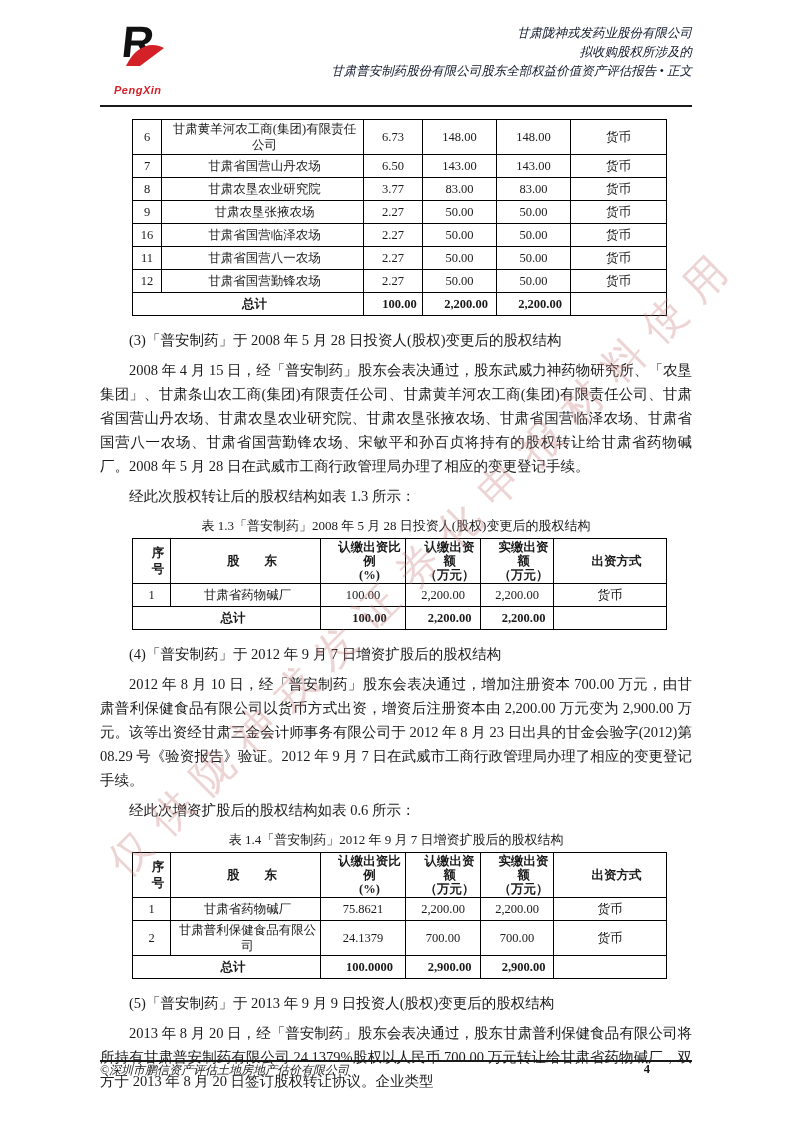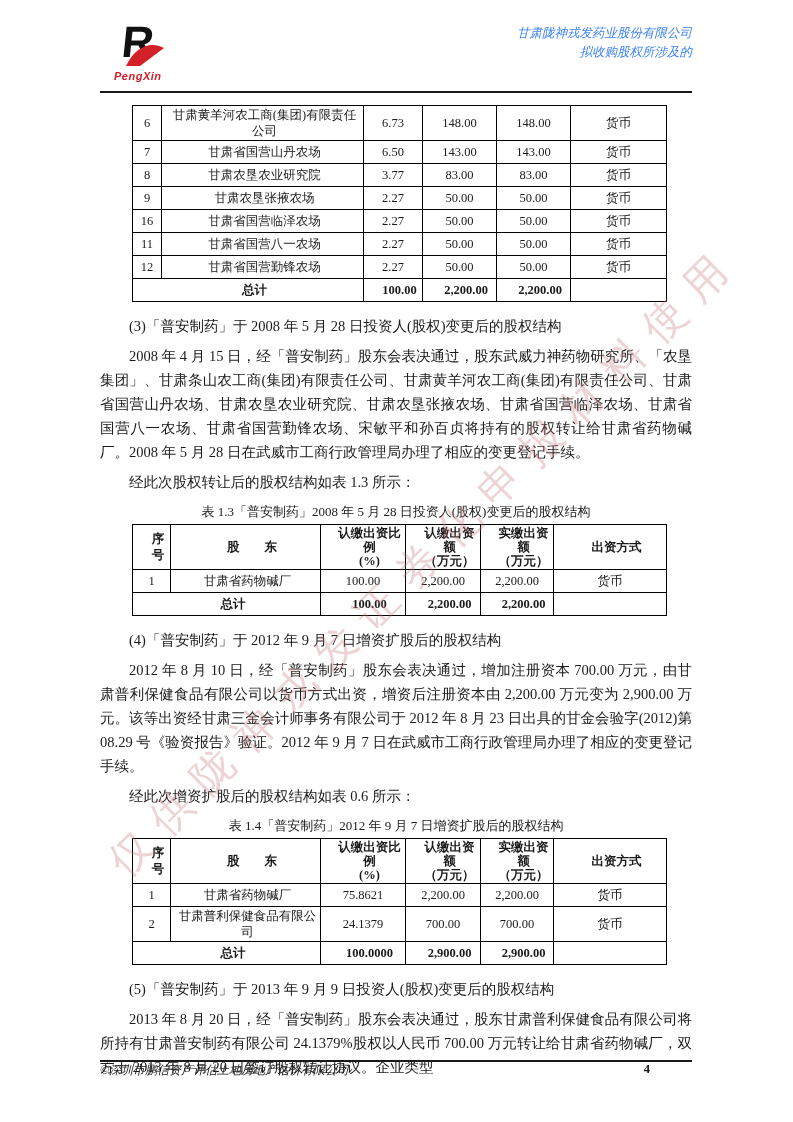--- a/index.html
+++ b/index.html
@@ -19,26 +19,26 @@
   .logo{width:80px;position:relative;}
   .logo-mark{position:relative;width:44px;height:44px;margin-left:22px;}
   .logo-r{
     position:absolute;left:0;top:-6px;
     font-family:"Liberation Sans","DejaVu Sans",sans-serif;
     font-weight:900;font-size:44px;line-height:48px;color:#111;
     transform:skewX(-6deg);
   }
   .logo-swoosh{position:absolute;left:2px;top:12px;}
   .logo-word{
-    margin-left:14px;margin-top:2px;
+    margin-left:14px;margin-top:16px;
     font-family:"Liberation Sans","DejaVu Sans",sans-serif;
     font-weight:bold;font-style:italic;font-size:11px;letter-spacing:.5px;
     color:#d42027;white-space:nowrap;
   }
-  .hdr-lines{flex:1;text-align:right;font-size:12.5px;line-height:19px;font-style:italic;color:#3b82f6;}
+  .hdr-lines{flex:1;text-align:right;font-size:12.5px;line-height:19px;font-style:italic;color:#0f172a;}
   .hdr-rule{border-bottom:2px solid #1a1a1a;margin-top:9px;}
 
   
   table{border-collapse:collapse;table-layout:fixed;margin-left:32px;width:534px;
         font-size:12.5px;}
   table{border:1.5px solid #000;}
   td{border:1px solid #000;text-align:center;vertical-align:middle;
      padding:1px 3px;height:20px;line-height:16px;overflow:hidden;}
   td.name{text-align:center;padding-left:7px;}
   td.hdr{white-space:pre-line;line-height:14px;}
@@ -82,20 +82,21 @@
           <span class="logo-r">R</span>
           <svg class="logo-swoosh" width="42" height="32" viewBox="0 0 42 32">
             <path d="M2 30 C 10 12, 26 4, 40 12 L 16 30 Z" fill="#d42027"></path>
           </svg>
         </div>
         <div class="logo-word">PengXin</div>
       </div>
       <div class="hdr-lines">
         <div>甘肃陇神戎发药业股份有限公司</div>
         <div>拟收购股权所涉及的</div>
+        <div>甘肃普安制药股份有限公司股东全部权益价值资产评估报告 • 正文</div>
       </div>
     </div>
     <div class="hdr-rule"></div>
 
     <table class="cont-tbl">
       <colgroup>
         <col style="width:29px">
           <col style="width:202px">
           <col style="width:59px">
         <col style="width:74px">

